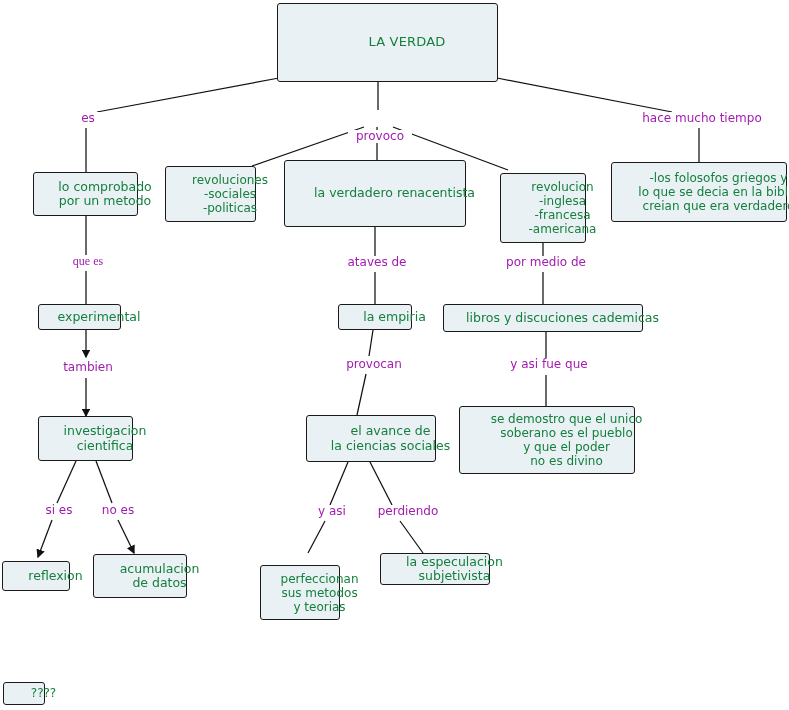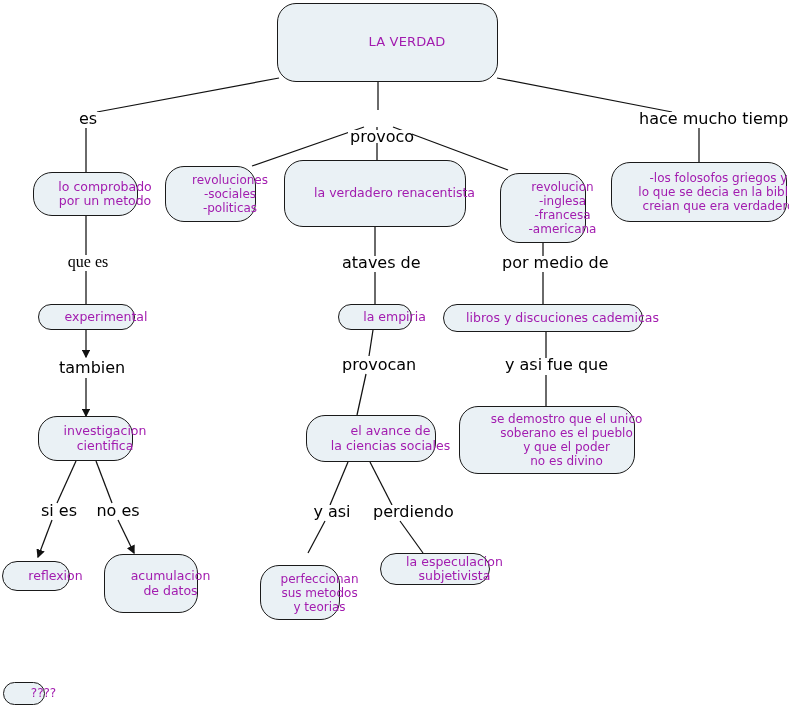--- a/index.html
+++ b/index.html
@@ -24,22 +24,22 @@
     top: 0;
     width: 789px;
     height: 710px;
     pointer-events: none;
   }
   .node {
     position: absolute;
     box-sizing: border-box;
     background: #eaf1f5;
     border: 1.2px solid #1a1a1a;
-    border-radius: 19px;
-    color: #a21caf;
+    border-radius: 3px;
+    color: #15803d;
     font-family: "DejaVu Sans", sans-serif;
     font-size: 12.5px;
     line-height: 14.5px;
     text-align: center;
     display: flex;
     align-items: center;
     justify-content: center;
     white-space: pre;
     z-index: 3;
     padding-left: 39px;
@@ -48,23 +48,23 @@
     font-size: 12px;
     line-height: 14px;
   }
   .node.root {
     font-size: 13px;
     letter-spacing: 0.2px;
   }
   .linklabel {
     position: absolute;
     font-family: "DejaVu Sans", sans-serif;
-    font-size: 16px;
+    font-size: 12px;
     line-height: 13px;
-    color: #000000;
+    color: #a21caf;
     background: #ffffff;
     padding: 0 2px;
     white-space: pre;
     text-align: center;
     z-index: 4;
   }
 </style>
 </head>
 <body>
 
@@ -134,28 +134,28 @@
 
       <path d="M 546 375 L 546 406"></path>
     </g>
   </svg>
 
   <div class="node root" style="left:277px; top:3px; width:221px; height:79px;">LA VERDAD</div>
 
   <div class="node" style="left:33px; top:172px; width:105px; height:44px;">lo comprobado
 por un metodo</div>
 
-  <div class="node" style="left:38px; top:304px; width:97px; height:26px;text-align:right;">experimental</div>
+  <div class="node" style="left:38px; top:304px; width:83px; height:26px;text-align:right;">experimental</div>
 
   <div class="node" style="left:38px; top:416px; width:95px; height:45px;">investigacion
 cientifica</div>
 
   <div class="node" style="left:2px; top:561px; width:68px; height:30px;">reflexion</div>
 
-  <div class="node" style="left:104px; top:554px; width:94px; height:59px;">acumulacion
+  <div class="node" style="left:93px; top:554px; width:94px; height:44px;">acumulacion
 de datos</div>
 
   <div class="node small" style="left:165px; top:166px; width:91px; height:56px;">revoluciones
 -sociales
 -politicas</div>
 
   <div class="node" style="left:284px; top:160px; width:182px; height:67px;">la verdadero renacentista</div>
 
   <div class="node" style="left:338px; top:304px; width:74px; height:26px;">la empiria</div>
 

